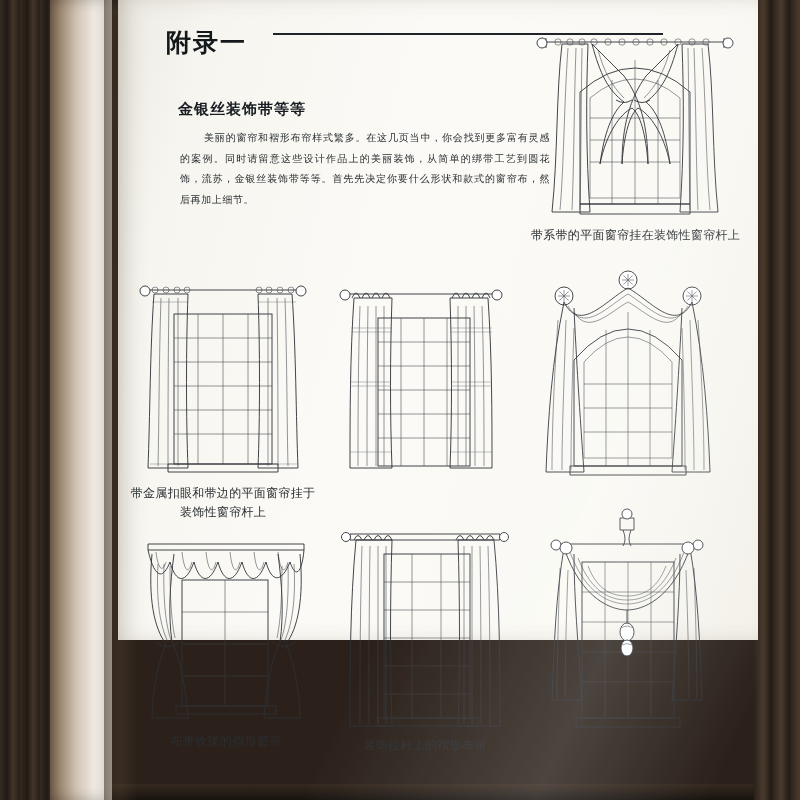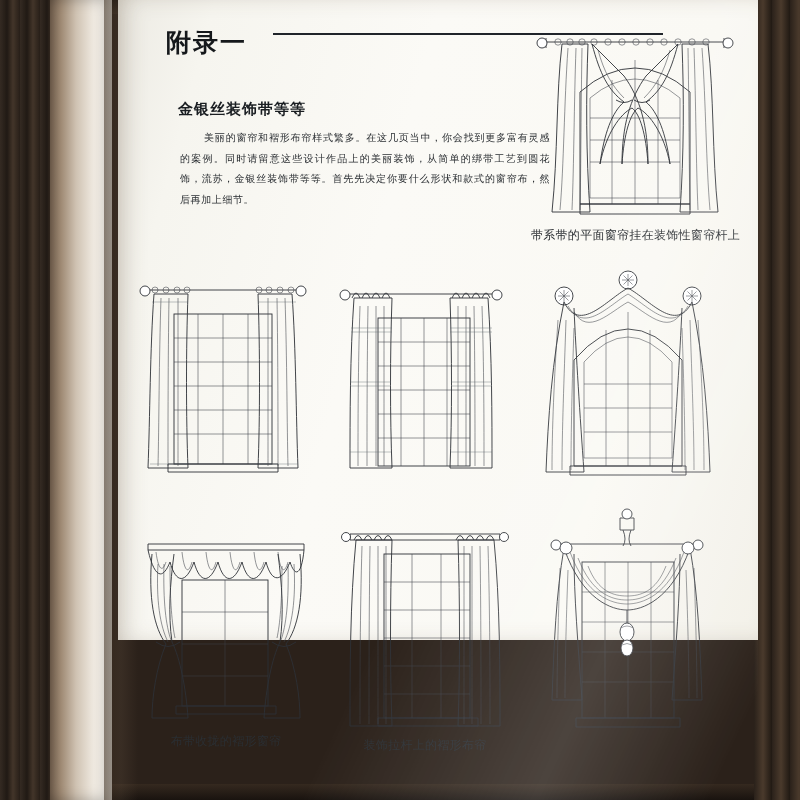--- a/index.html
+++ b/index.html
@@ -190,20 +190,21 @@
               <circle cx="131" cy="22" r="3"></circle>
                 <circle cx="141" cy="22" r="3"></circle>
                 <circle cx="152" cy="22" r="3"></circle>
                 <circle cx="163" cy="22" r="3"></circle>
             </g>
 
             <path class="hatch" d="M22 196 H60 M130 196 H170"></path>
             <path class="hatch" d="M24 34 H60 M130 34 H168"></path>
           </svg>
         </div>
+        <div class="cap" style="top:216px;">带金属扣眼和带边的平面窗帘挂于装饰性窗帘杆上</div>
       </div>
 
       <div class="fig" style="left:208px;top:266px;width:190px;height:250px;">
         <div class="art">
           <svg width="190" height="212" viewBox="0 0 190 212">
             <path class="ln" d="M24 28 H166"></path>
             <circle class="ln-f" cx="19" cy="29" r="5"></circle>
             <circle class="ln-f" cx="171" cy="29" r="5"></circle>
             <rect class="ln" x="52" y="52" width="92" height="148"></rect>
             <path class="ln-t" d="M52 76 H144 M52 100 H144 M52 124 H144 M52 148 H144 M52 172 H144 M75 52 V200 M98 52 V200 M121 52 V200"></path>

